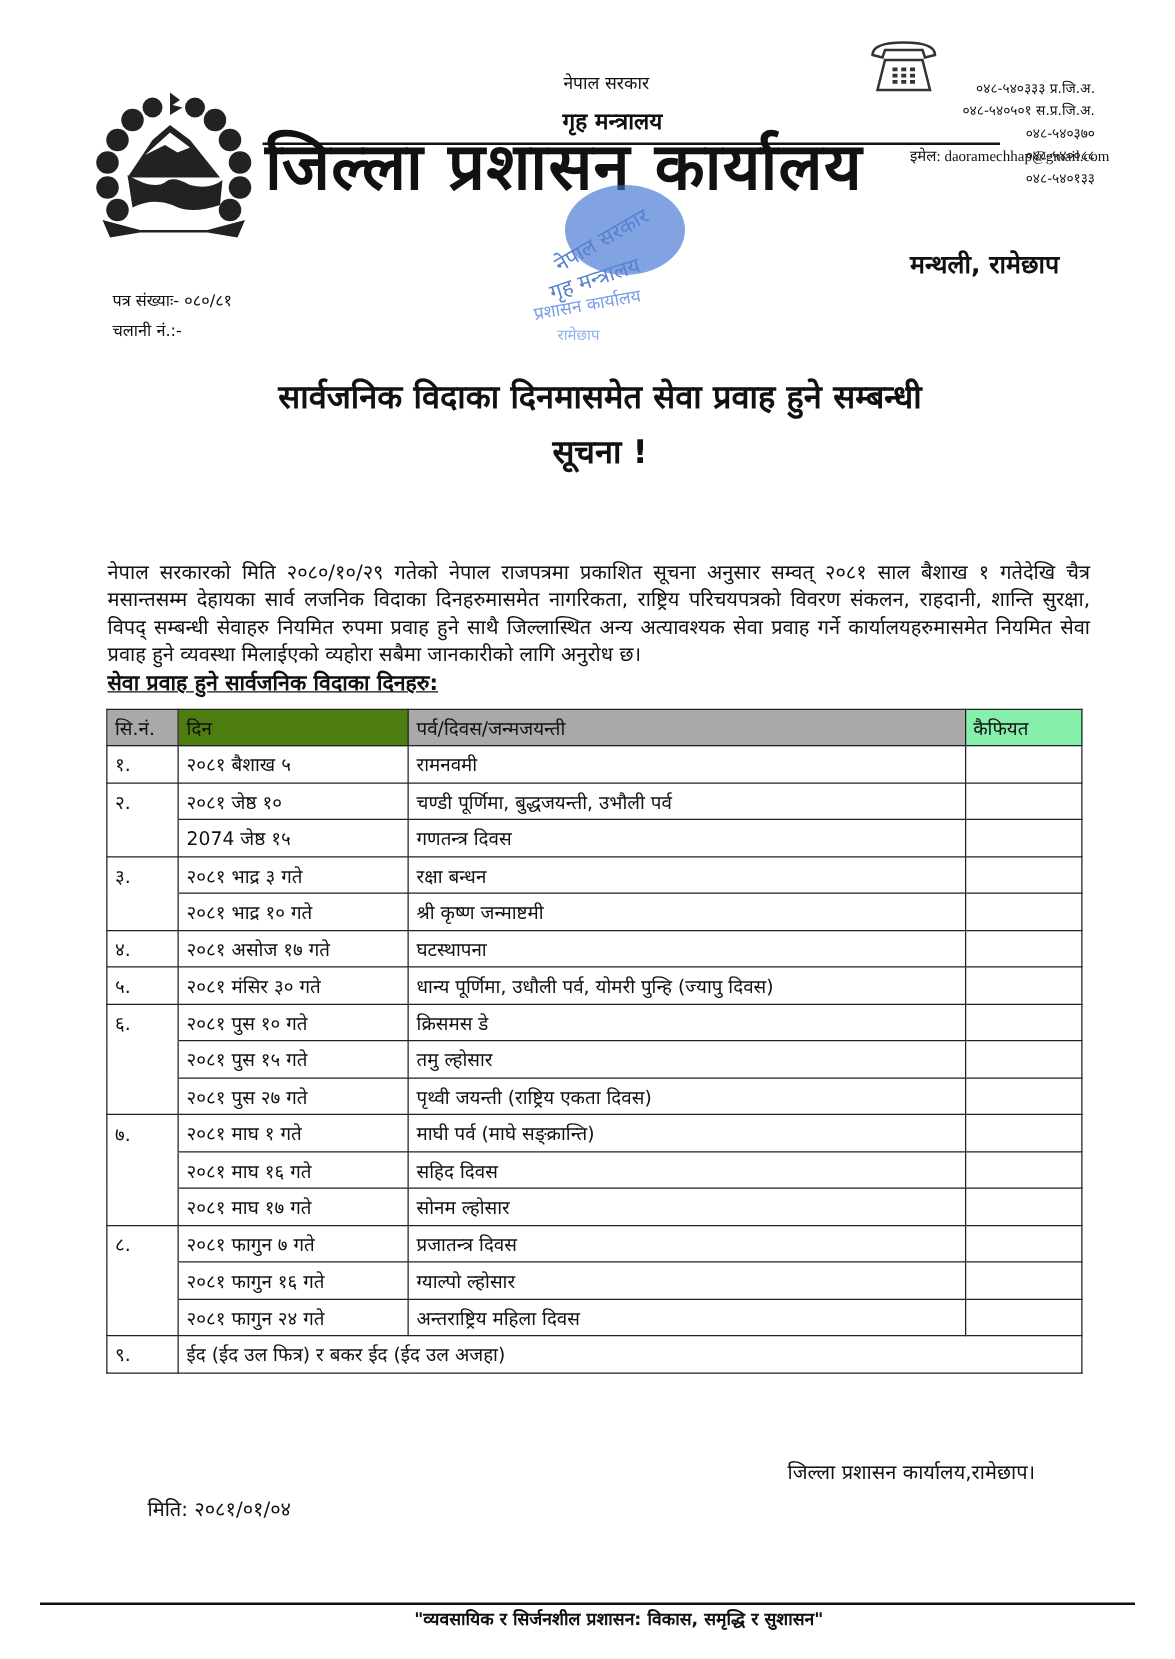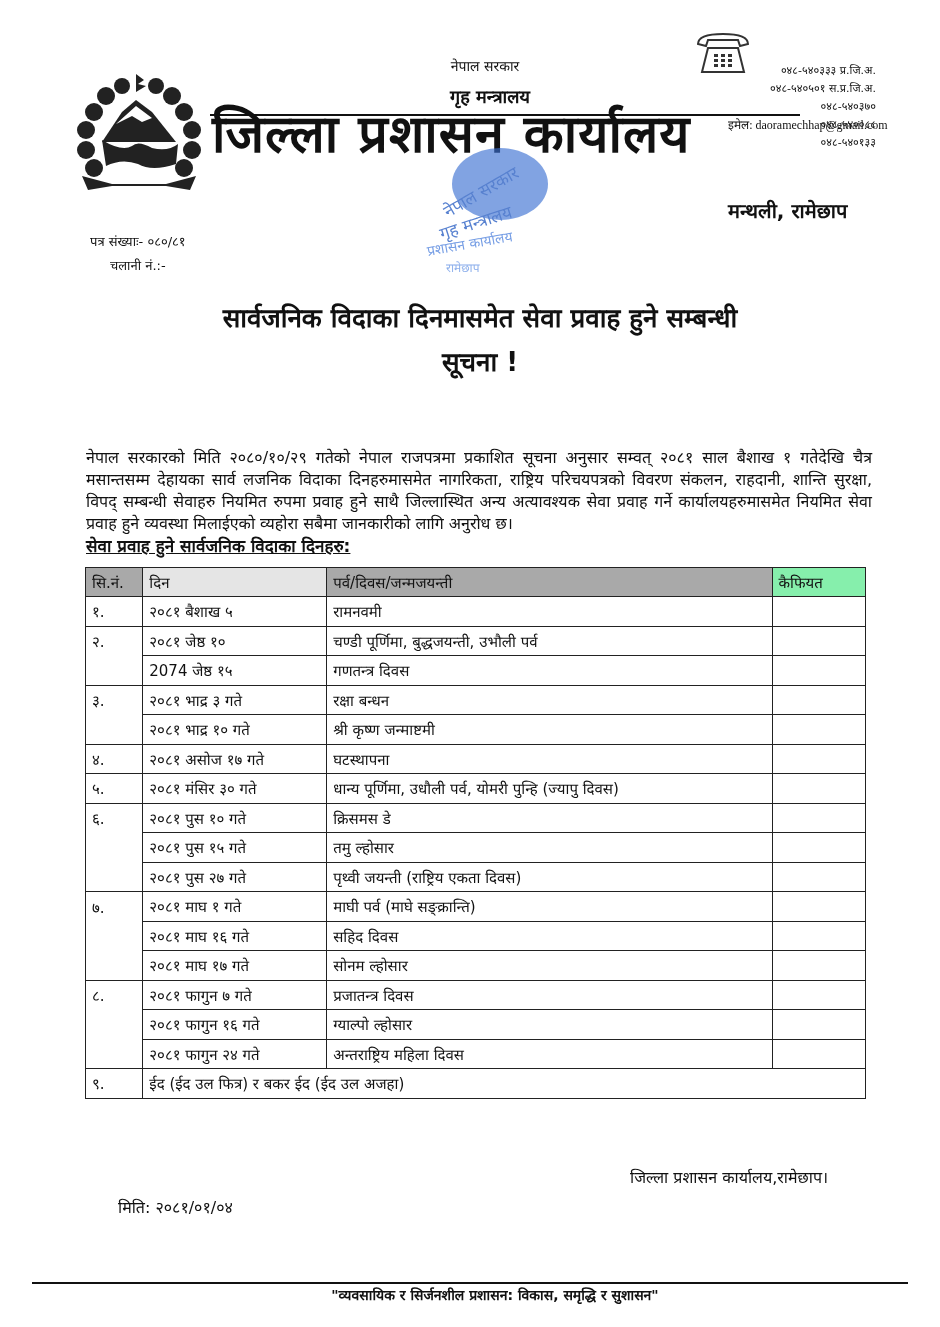--- a/index.html
+++ b/index.html
@@ -9,21 +9,21 @@
   .emblem { left: 72px; top: 72px; width: 134px; height: 124px; }
   .govt { left: 430px; top: 56px; width: 110px; text-align: center; font-size: 14px; }
   .ministry { left: 420px; top: 84px; width: 140px; text-align: center; font-size: 18px; font-weight: bold; }
   .office { left: 212px; top: 106px; font-size: 52px; font-weight: bold; letter-spacing: 1px; white-space: nowrap; line-height: 1.1; }
   .office-rule { left: 210px; top: 114px; width: 590px; height: 2px; background: #111; }
   .phone-icon { left: 694px; top: 30px; width: 58px; height: 46px; }
   .contacts { left: 744px; top: 22px; width: 132px; font-size: 11px; line-height: 18px; text-align: right; margin-top: 40px; }
   .email { left: 728px; top: 116px; font-size: 12px; font-family: "Liberation Serif", serif; white-space: nowrap; }
   .location { left: 728px; top: 197px; font-size: 20px; font-weight: bold; white-space: nowrap; }
   .stamp { left: 412px; top: 146px; width: 150px; height: 130px; opacity: 0.85; }
-  .ref { left: 90px; top: 230px; font-size: 13px; line-height: 24px; text-align: center; }
+  .ref { left: 90px; top: 230px; font-size: 13px; line-height: 24px; }
   .title { left: 80px; top: 296px; width: 800px; text-align: center; font-size: 26px; font-weight: bold; line-height: 44px; }
   .body-text { left: 86px; top: 400px; width: 786px; font-size: 16px; line-height: 22px; text-align: justify; margin-top: 47px; }
   .subhead { left: 86px; top: 534px; font-size: 17px; font-weight: bold; text-decoration: underline; }
   table.holidays { position: absolute; left: 85px; top: 567px; width: 781px; border-collapse: collapse; font-size: 15px; }
   table.holidays th, table.holidays td { border: 1.5px solid #222; padding: 0 6px; height: 28.5px; text-align: left; vertical-align: middle; font-weight: normal; }
   table.holidays th { background: #a9a9a9; height: 28px; }
   table.holidays td.nb-top { border-top: none; }
   table.holidays td.nb-bottom { border-bottom: none; }
   .col-sn { width: 44px; } .col-day { width: 170px; } .col-fest { width: 430px; } .col-remarks { width: 80px; }
   .signoff { left: 630px; top: 1166px; font-size: 16px; white-space: nowrap; }
@@ -115,21 +115,21 @@
 </div>
 
 <div class="abs body-text">नेपाल सरकारको मिति २०८०/१०/२९ गतेको नेपाल राजपत्रमा प्रकाशित सूचना अनुसार सम्वत् २०८१ साल बैशाख १ गतेदेखि चैत्र मसान्तसम्म देहायका सार्व लजनिक विदाका दिनहरुमासमेत नागरिकता, राष्ट्रिय परिचयपत्रको विवरण संकलन, राहदानी, शान्ति सुरक्षा, विपद् सम्बन्धी सेवाहरु नियमित रुपमा प्रवाह हुने साथै जिल्लास्थित अन्य अत्यावश्यक सेवा प्रवाह गर्ने कार्यालयहरुमासमेत नियमित सेवा प्रवाह हुने व्यवस्था मिलाईएको व्यहोरा सबैमा जानकारीको लागि अनुरोध छ।</div>
 
 <div class="abs subhead">सेवा प्रवाह हुने सार्वजनिक विदाका दिनहरु:</div>
 
 <table class="holidays">
   <thead>
     <tr>
       <th class="col-sn" style="background: rgb(169, 169, 169);">सि.नं.</th>
-      <th class="col-day" style="background: #e5e5e5;">दिन</th>
+      <th class="col-day" style="background: #4d7c0f;">दिन</th>
       <th class="col-fest" style="background: rgb(169, 169, 169);">पर्व/दिवस/जन्मजयन्ती</th>
       <th class="col-remarks" style="background: #86efac;">कैफियत</th>
     </tr>
   </thead>
   <tbody id="holiday-body">
       <tr>
         <td>१.</td>
         <td>२०८१ बैशाख ५</td>
         <td>रामनवमी</td>
         <td></td>

